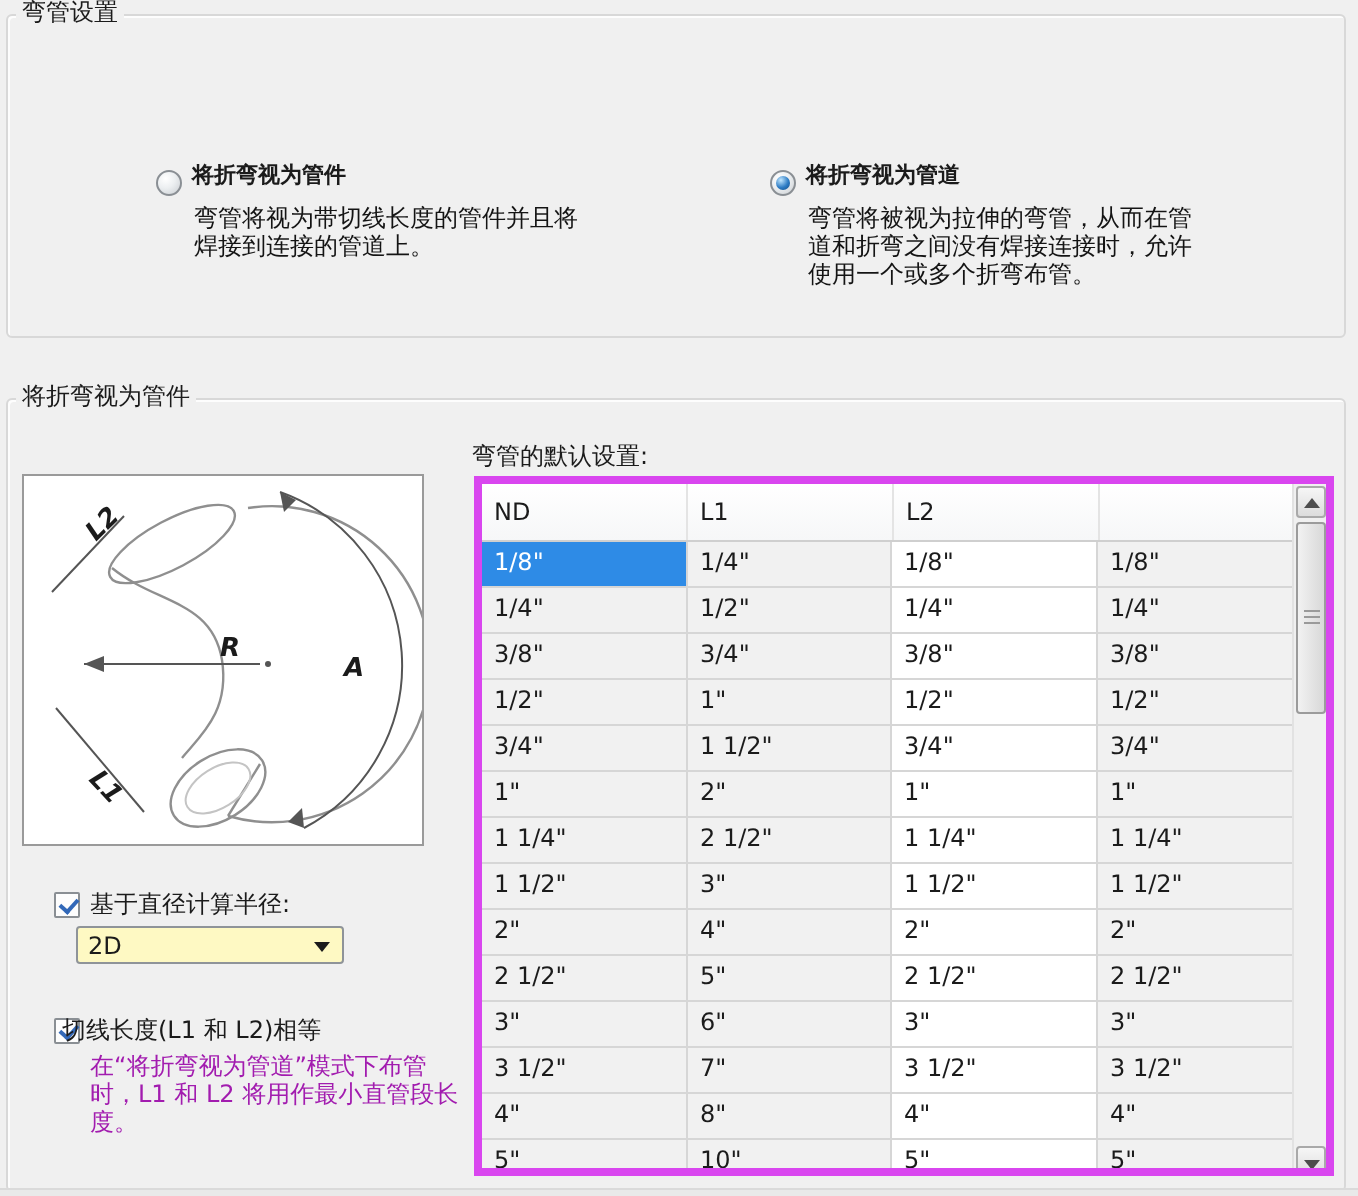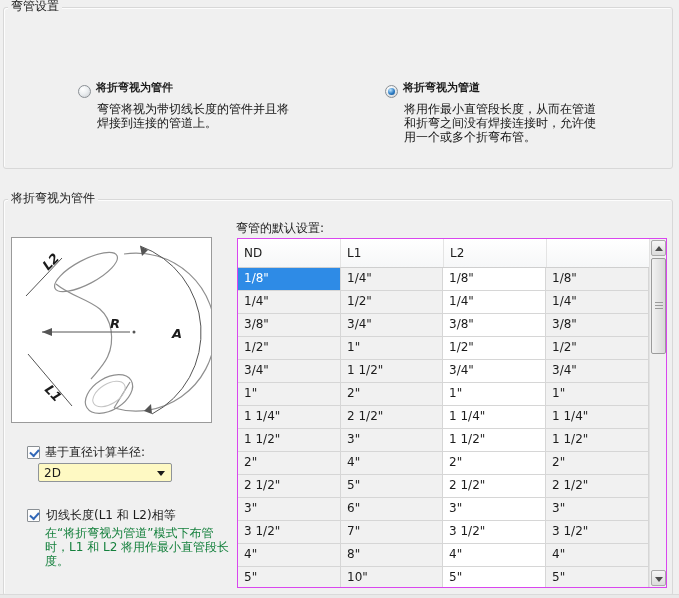--- a/index.html
+++ b/index.html
@@ -34,39 +34,39 @@
   .checkbox{
     position:absolute;width:13px;height:13px;box-sizing:border-box;
     border:1px solid #8a8f94;background:#fdfdfd;border-radius:1px;
   }
   .checkbox.checked::after{
     content:'';position:absolute;left:2px;top:2px;width:7px;height:4px;
     border-left:2px solid #3268b8;border-bottom:2px solid #3268b8;
     transform:rotate(-48deg);
   }
   .cb-label{position:absolute;white-space:nowrap;}
-  .note{position:absolute;color:#15803d;line-height:14px;}
+  .note{position:absolute;color:#a21caf;line-height:14px;}
   
   .combo{
     position:absolute;background:#fef9c3;border:1px solid #8f9499;
     box-sizing:border-box;border-radius:2px;
   }
   .combo .val{position:absolute;left:5px;top:1px;line-height:16px;}
   .combo .arrow{
     position:absolute;right:6px;top:7px;width:0;height:0;
     border-left:4px solid transparent;border-right:4px solid transparent;
     border-top:5px solid #1b1b1b;
   }
   
   .imgpanel{
     position:absolute;background:#ffffff;border:1px solid #9a9a9a;box-sizing:border-box;
   }
   
   .tablebox{
-    position:absolute;border:1px solid #d946ef;background:#5eead4;
+    position:absolute;border:4px solid #d946ef;background:#5eead4;
     box-sizing:border-box;overflow:hidden;
   }
   .thead{position:absolute;left:0;top:0;height:29px;display:flex;width:411px;
     background:linear-gradient(#ffffff,#f6f7f8);border-bottom:1px solid #cfcfcf;box-sizing:border-box;}
   .hcell{box-sizing:border-box;padding-left:6px;line-height:28px;
     border-right:1px solid #e4e4e4;overflow:hidden;white-space:nowrap;}
   .tbody{position:absolute;left:0;top:29px;width:411px;}
   .trow{display:flex;height:23px;}
   .cell{
     box-sizing:border-box;height:23px;line-height:21px;padding-left:6px;
@@ -102,21 +102,21 @@
 
 <div class="groupbox" style="left:3px;top:7px;width:668px;height:160px;"></div>
 <div class="group-title" style="left:8px;top:-2px;">弯管设置</div>
 
 <div class="radio" style="left:78px;top:85px;"></div>
 <div class="opt-label" style="left:96px;top:80px;">将折弯视为管件</div>
 <div class="opt-desc" style="left:97px;top:102px;width:196px;">弯管将视为带切线长度的管件并且将焊接到连接的管道上。</div>
 
 <div class="radio checked" style="left:385px;top:85px;"></div>
 <div class="opt-label" style="left:403px;top:80px;text-align:center;">将折弯视为管道</div>
-<div class="opt-desc" style="left:404px;top:102px;width:200px;">将用作最小直管段长度，从而在管道和折弯之间没有焊接连接时，允许使用一个或多个折弯布管。</div>
+<div class="opt-desc" style="left:404px;top:102px;width:200px;">弯管将被视为拉伸的弯管，从而在管道和折弯之间没有焊接连接时，允许使用一个或多个折弯布管。</div>
 
 <div class="groupbox" style="left:3px;top:199px;width:668px;height:395px;"></div>
 <div class="group-title" style="left:8px;top:190px;">将折弯视为管件</div>
 
 <div class="imgpanel" style="left:11px;top:237px;width:201px;height:186px;">
   <svg width="199" height="184" viewBox="0 0 199 184">
 
     <g fill="none" stroke="#8f8f8f" stroke-width="1.2">
       <path d="M112 16 A79 79 0 1 1 102 170"></path>
       <ellipse cx="74" cy="34" rx="35" ry="12" transform="rotate(-28 74 34)"></ellipse>
@@ -150,21 +150,21 @@
 </div>
 
 <div class="checkbox checked" style="left:27px;top:446px;"></div>
 <div class="cb-label" style="left:45px;top:444px;">基于直径计算半径:</div>
 <div class="combo" style="left:38px;top:463px;width:134px;height:19px;">
   <span class="val">2D</span>
   <span class="arrow"></span>
 </div>
 
 <div class="checkbox checked" style="left:27px;top:509px;"></div>
-<div class="cb-label" style="left:46px;top:507px;">切线长度(L1 和 L2)相等</div>
+<div class="cb-label" style="left:31px;top:507px;">切线长度(L1 和 L2)相等</div>
 <div class="note" style="left:45px;top:526px;width:186px;">在“将折弯视为管道”模式下布管时，L1 和 L2 将用作最小直管段长度。</div>
 
 <div class="abs" style="left:236px;top:220px;">弯管的默认设置:</div>
 
 <div class="tablebox" style="left:237px;top:238px;width:430px;height:350px;">
   <div class="thead">
       <div class="hcell c0">ND</div>
       <div class="hcell c2">L1</div>
       <div class="hcell c3">L2</div>
     </div>

